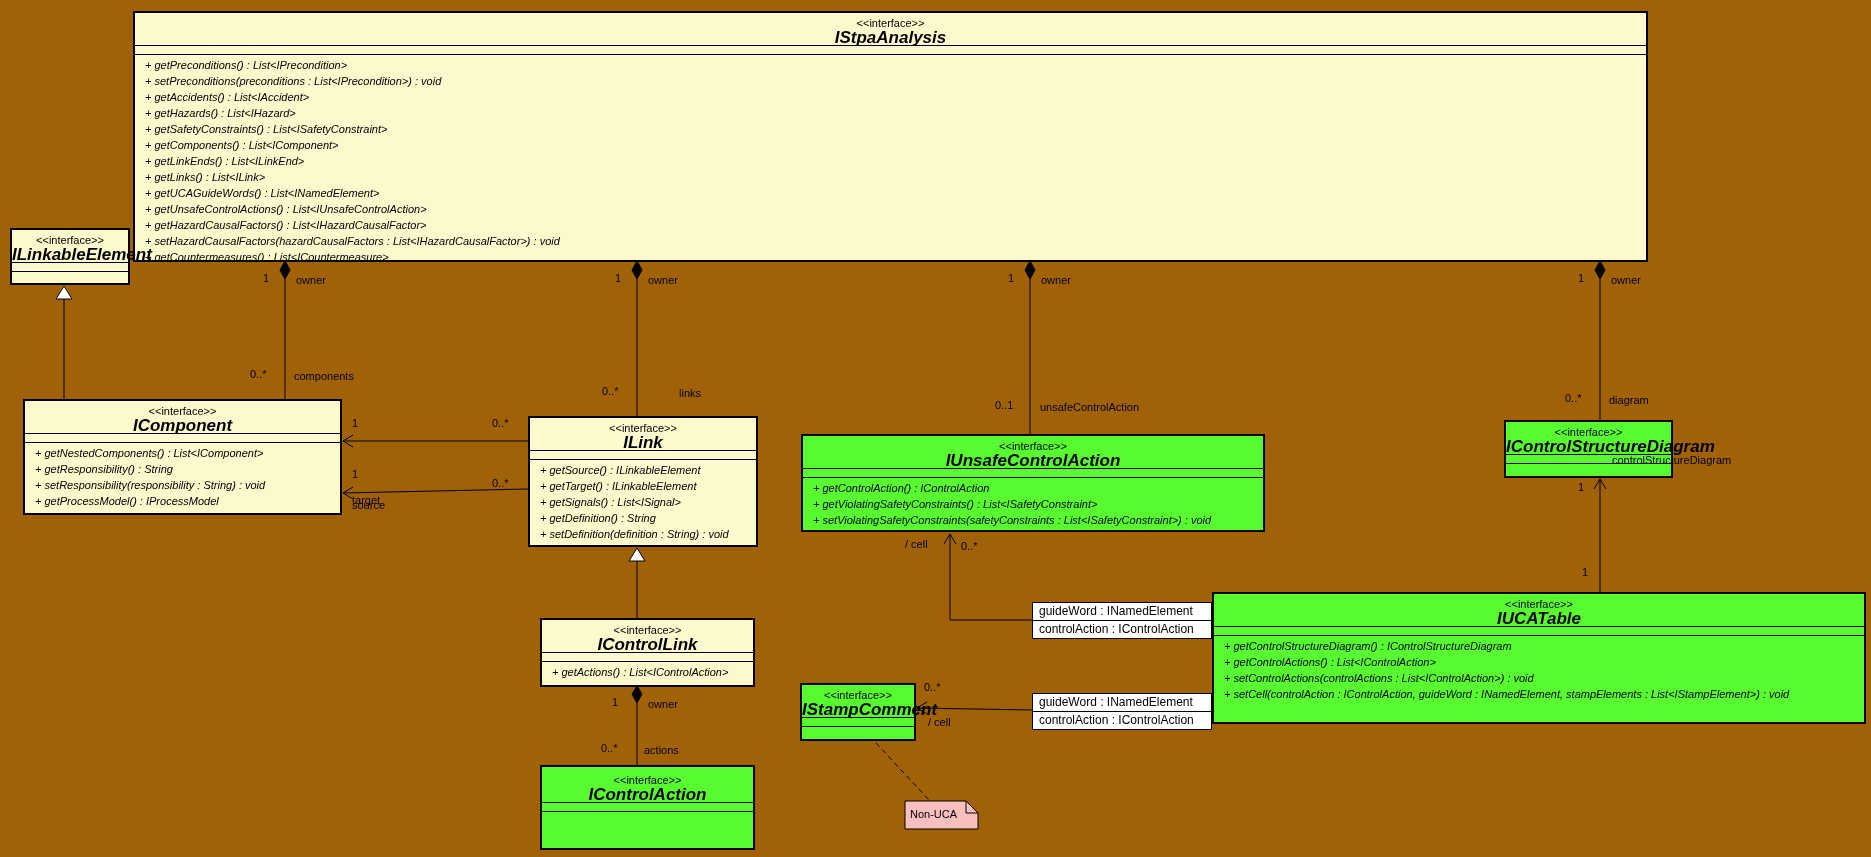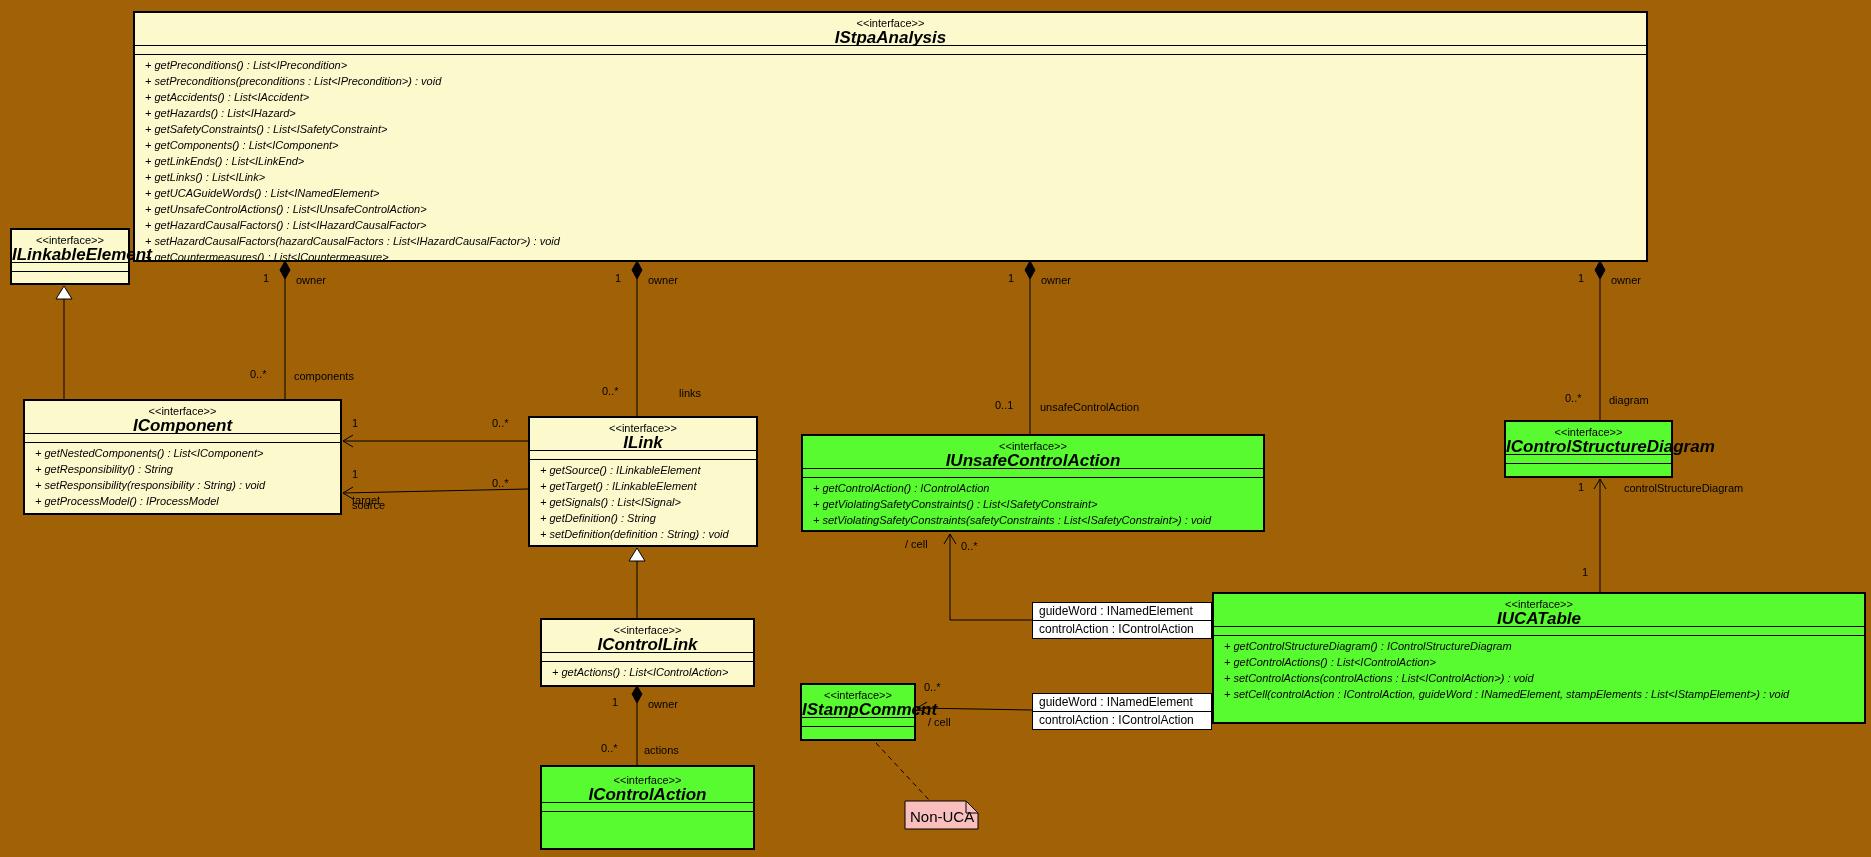--- a/index.html
+++ b/index.html
@@ -15,21 +15,21 @@
   .attrs{height:8px;border-bottom:1px solid #000;}
   .methods{flex:1;padding:2px 6px 0 10px;overflow:hidden;}
   .m{font-size:11px;font-style:italic;line-height:16px;white-space:nowrap;color:#000;}
 
   .lbl{position:absolute;font-size:11px;color:#000;white-space:nowrap;}
 
   .qualifier{position:absolute;background:#fff;border:1px solid #000;box-sizing:border-box;}
   .qrow{font-size:12px;line-height:17px;padding-left:6px;white-space:nowrap;}
   .qrow:first-child{border-bottom:1px solid #000;}
 
-  .note-text{position:absolute;font-size:15px;color:#000;}
+  .note-text{position:absolute;font-size:11px;color:#000;}
 </style>
 </head>
 <body>
 
 <div id="canvas">
 
   <svg id="wires" xmlns="http://www.w3.org/2000/svg" width="1871" height="857">
 
     <g stroke="#000" fill="none">
       <line x1="285" y1="278" x2="285" y2="399"></line>
@@ -269,16 +269,16 @@
   <span class="lbl" style="left:601px;top:742px;">0..*</span>
   <span class="lbl" style="left:644px;top:744px;">actions</span>
 
   <span class="lbl" style="left:905px;top:538px;">/ cell</span>
   <span class="lbl" style="left:961px;top:540px;">0..*</span>
 
   <span class="lbl" style="left:924px;top:681px;">0..*</span>
   <span class="lbl" style="left:928px;top:716px;">/ cell</span>
 
   <span class="lbl" style="left:1578px;top:481px;">1</span>
-  <span class="lbl" style="left:1612px;top:482px;margin-left:12px;">controlStructureDiagram</span>
+  <span class="lbl" style="left:1612px;top:454px;">controlStructureDiagram</span>
   <span class="lbl" style="left:1582px;top:566px;">1</span>
 
 </div>
 
 </body></html>

